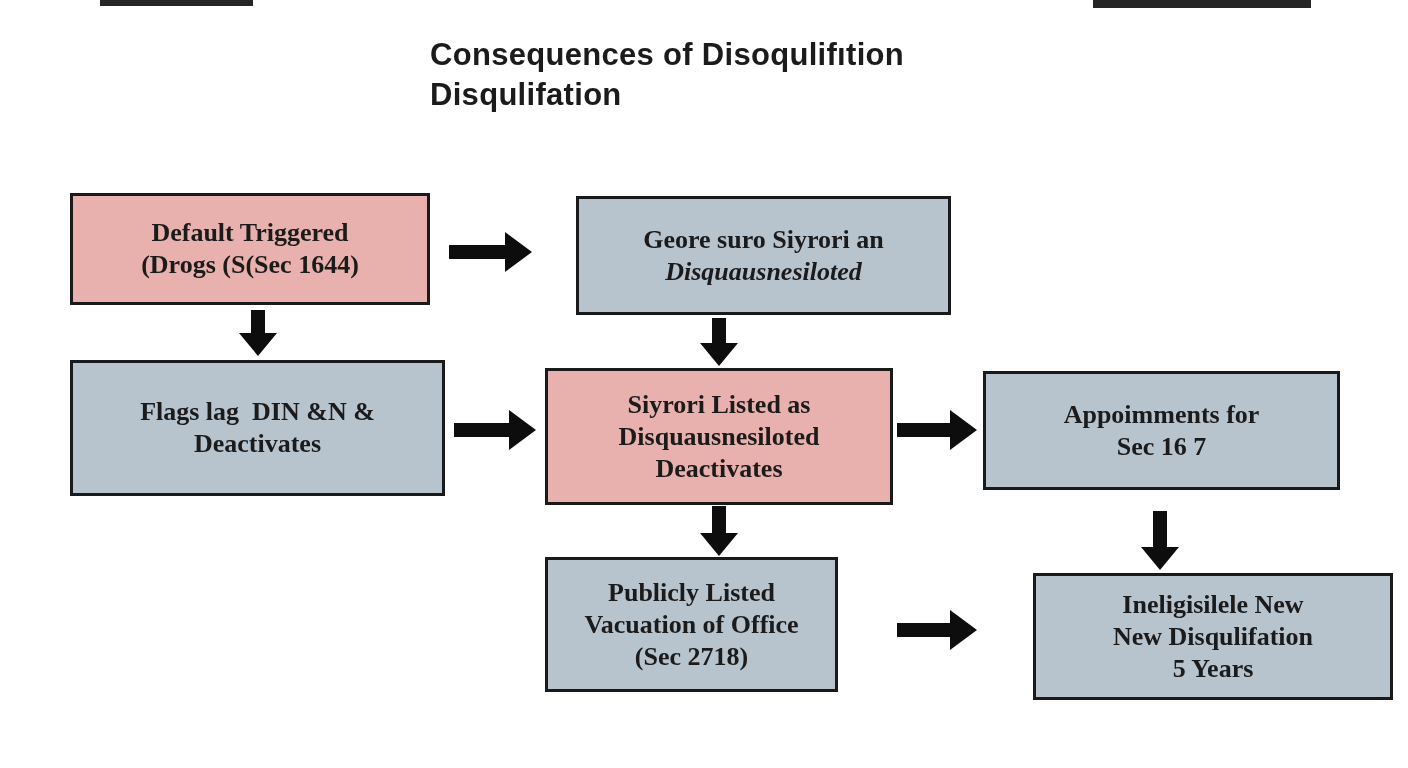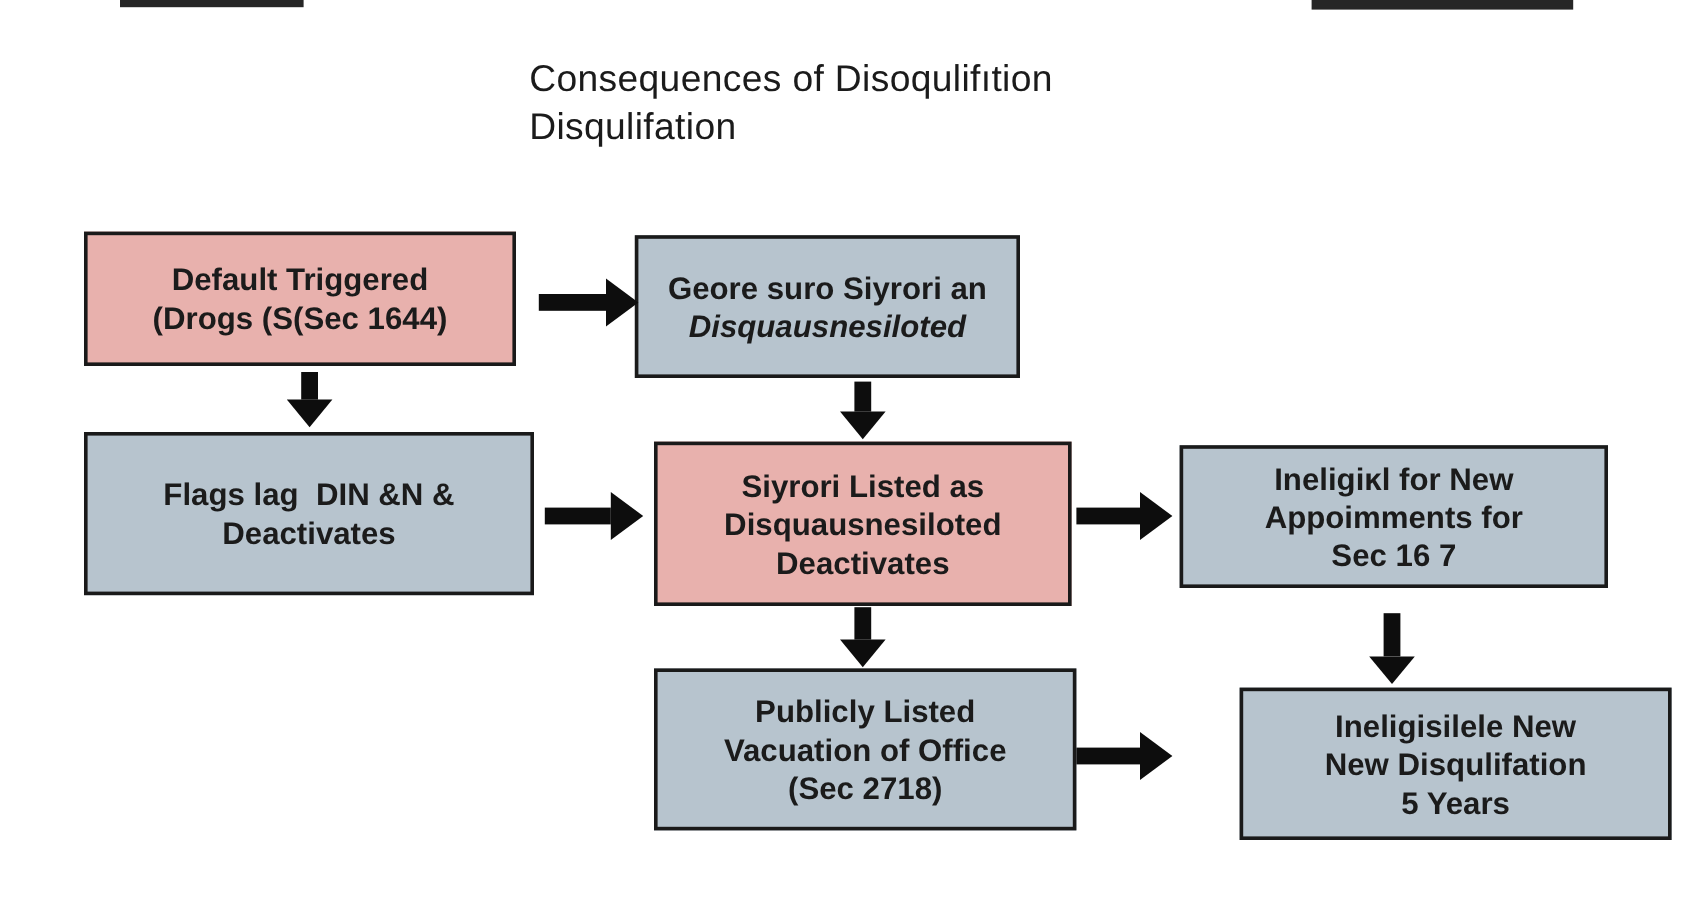--- a/index.html
+++ b/index.html
@@ -21,42 +21,43 @@
     position: absolute;
     top: 0;
     background: var(--artifact, #262626);
   }
   .topbar.left  { left: 100px;  width: 153px; height: 6px; }
   .topbar.right { left: 1093px; width: 218px; height: 8px; }
   .title {
     position: absolute;
     left: 425px;
     top: 30px;
-    margin: 16px;
+    margin: 5px;
     width: 640px;
     font-size: 31px;
-    font-weight: normal;
+    font-weight: bold;
     line-height: 40px;
     letter-spacing: 0.3px;
     color: var(--text, #151515);
   }
   .box {
     position: absolute;
     box-sizing: border-box;
     border: 3px solid var(--border, #1a1a1a);
     display: flex;
     flex-direction: column;
     align-items: center;
     justify-content: center;
     text-align: right;
     font-weight: bold;
     font-size: 26px;
     line-height: 32px;
     color: var(--text, #1b1b1b);
     padding: 4px 10px;
+    font-family: Liberation Serif, serif;
   }
   .box.pink { background: var(--box-pink, #e8b1ad); }
   .box.blue { background: var(--box-blue, #b7c4ce); }
   .line.italic { font-style: italic; }
   .arrow-right {
     position: absolute;
     display: flex;
     align-items: center;
   }
   .arrow-right .shaft {
@@ -99,43 +100,42 @@
   <h1 class="title">
     <span>Consequences of Disoqulifıtion</span><br>
     <span>Disqulifation</span>
   </h1>
 
   <div class="box pink" style="left:70px; top:193px; width:360px; height:112px;">
     <div class="line">Default Triggered</div>
     <div class="line">(Drogs (S(Sec 1644)</div>
   </div>
 
-  <div class="box blue" style="left:529px; top:196px; width:321px; height:119px;">
+  <div class="box blue" style="left:576px; top:196px; width:375px; height:119px;">
     <div class="line">Geore suro Siyrori an</div>
     <div class="line italic">Disquausnesiloted</div>
   </div>
 
   <div class="box blue" style="left:70px; top:360px; width:375px; height:136px;">
     <div class="line">Flags lag&nbsp; DIN &amp;N &amp;</div>
     <div class="line">Deactivates</div>
   </div>
 
   <div class="box pink" style="left:545px; top:368px; width:348px; height:137px;">
     <div class="line">Siyrori Listed as</div>
     <div class="line">Disquausnesiloted</div>
     <div class="line">Deactivates</div>
   </div>
 
   <div class="box blue" style="left:983px; top:371px; width:357px; height:119px;">
-    <div class="line">Ineligiĸl for New</div>
     <div class="line">Appoimments for</div>
     <div class="line">Sec 16 7</div>
   </div>
 
-  <div class="box blue" style="left:545px; top:557px; width:352px; height:135px;">
+  <div class="box blue" style="left:545px; top:557px; width:293px; height:135px;">
     <div class="line">Publicly Listed</div>
     <div class="line">Vacuation of Office</div>
     <div class="line">(Sec 2718)</div>
   </div>
 
   <div class="box blue" style="left:1033px; top:573px; width:360px; height:127px;">
     <div class="line">Ineligisilele New</div>
     <div class="line">New Disqulifation</div>
     <div class="line">5 Years</div>
   </div>

